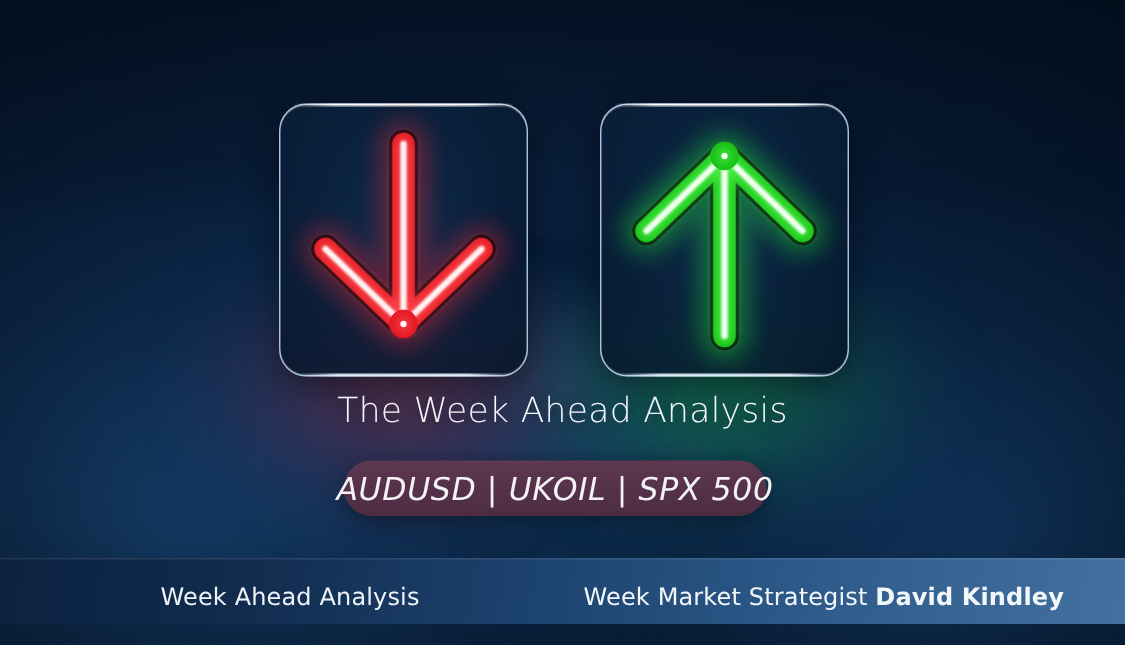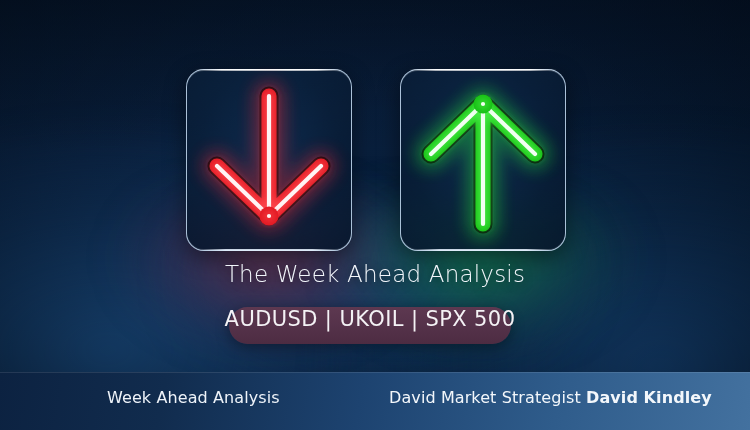--- a/index.html
+++ b/index.html
@@ -159,37 +159,39 @@
   #pill {
     position: absolute;
     left: 229px;
     top: 307px;
     width: 282px;
     height: 37px;
     border-radius: 19px;
     background: linear-gradient(180deg, #5d3850 0%, #55324a 50%, #4d2c42 100%);
     box-shadow: 0 3px 14px rgba(0,0,0,0.38);
     display: flex;
+    align-items: center;
     justify-content: center;
+    font-style: italic;
   }
   #pill-text {
     color: #f4f2f5;
     font-size: 21px;
     font-weight: 400;
     letter-spacing: 0.4px;
     font-family: "DejaVu Sans", "Liberation Sans", sans-serif;
     white-space: nowrap;
   }
 
   
   #bottom-bar {
     position: absolute;
     left: 0; right: 0;
     top: 372px;
-    height: 58px;
+    height: 44px;
     background: linear-gradient(100deg, #0c2241 0%, #112c4e 22%, #1d4370 48%, #2f5c8b 74%, #43719f 100%);
     box-shadow: inset 0 1px 0 rgba(255,255,255,0.10);
   }
   #bottom-bar .bar-left-label {
     position: absolute;
     left: 107px;
     top: 16px;
     color: #eef3f9;
     font-size: 16px;
     font-weight: 400;
@@ -310,16 +312,16 @@
   </div>
 
   <div id="title">The Week Ahead Analysis</div>
 
   <div id="pill">
     <span id="pill-text">AUDUSD  | UKOIL  | SPX 500</span>
   </div>
 
   <div id="bottom-bar">
     <span class="bar-left-label">Week Ahead Analysis</span>
-    <span class="bar-right-label"><span>David Market Strategist </span><b>David Kindley</b></span>
+    <span class="bar-right-label"><span>Week Market Strategist </span><b>David Kindley</b></span>
   </div>
 
 </div>
 
 </body></html>

